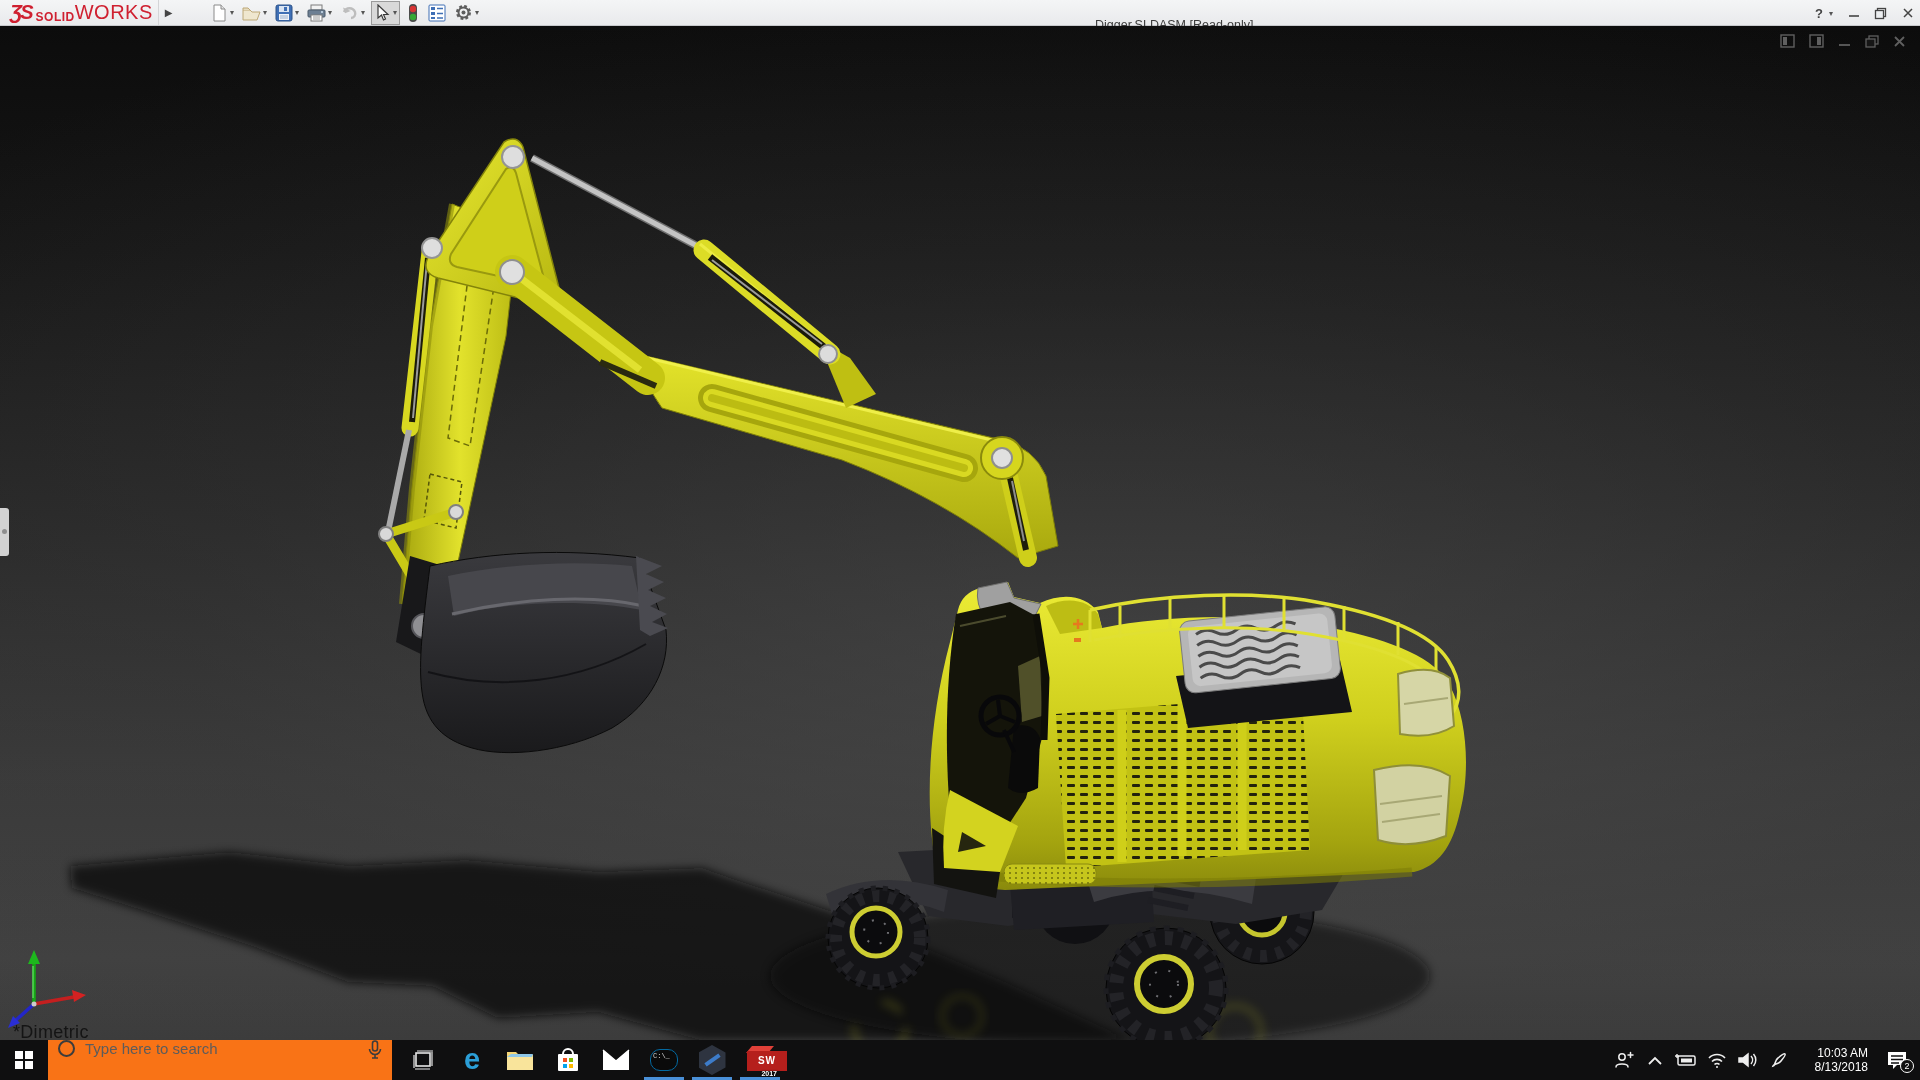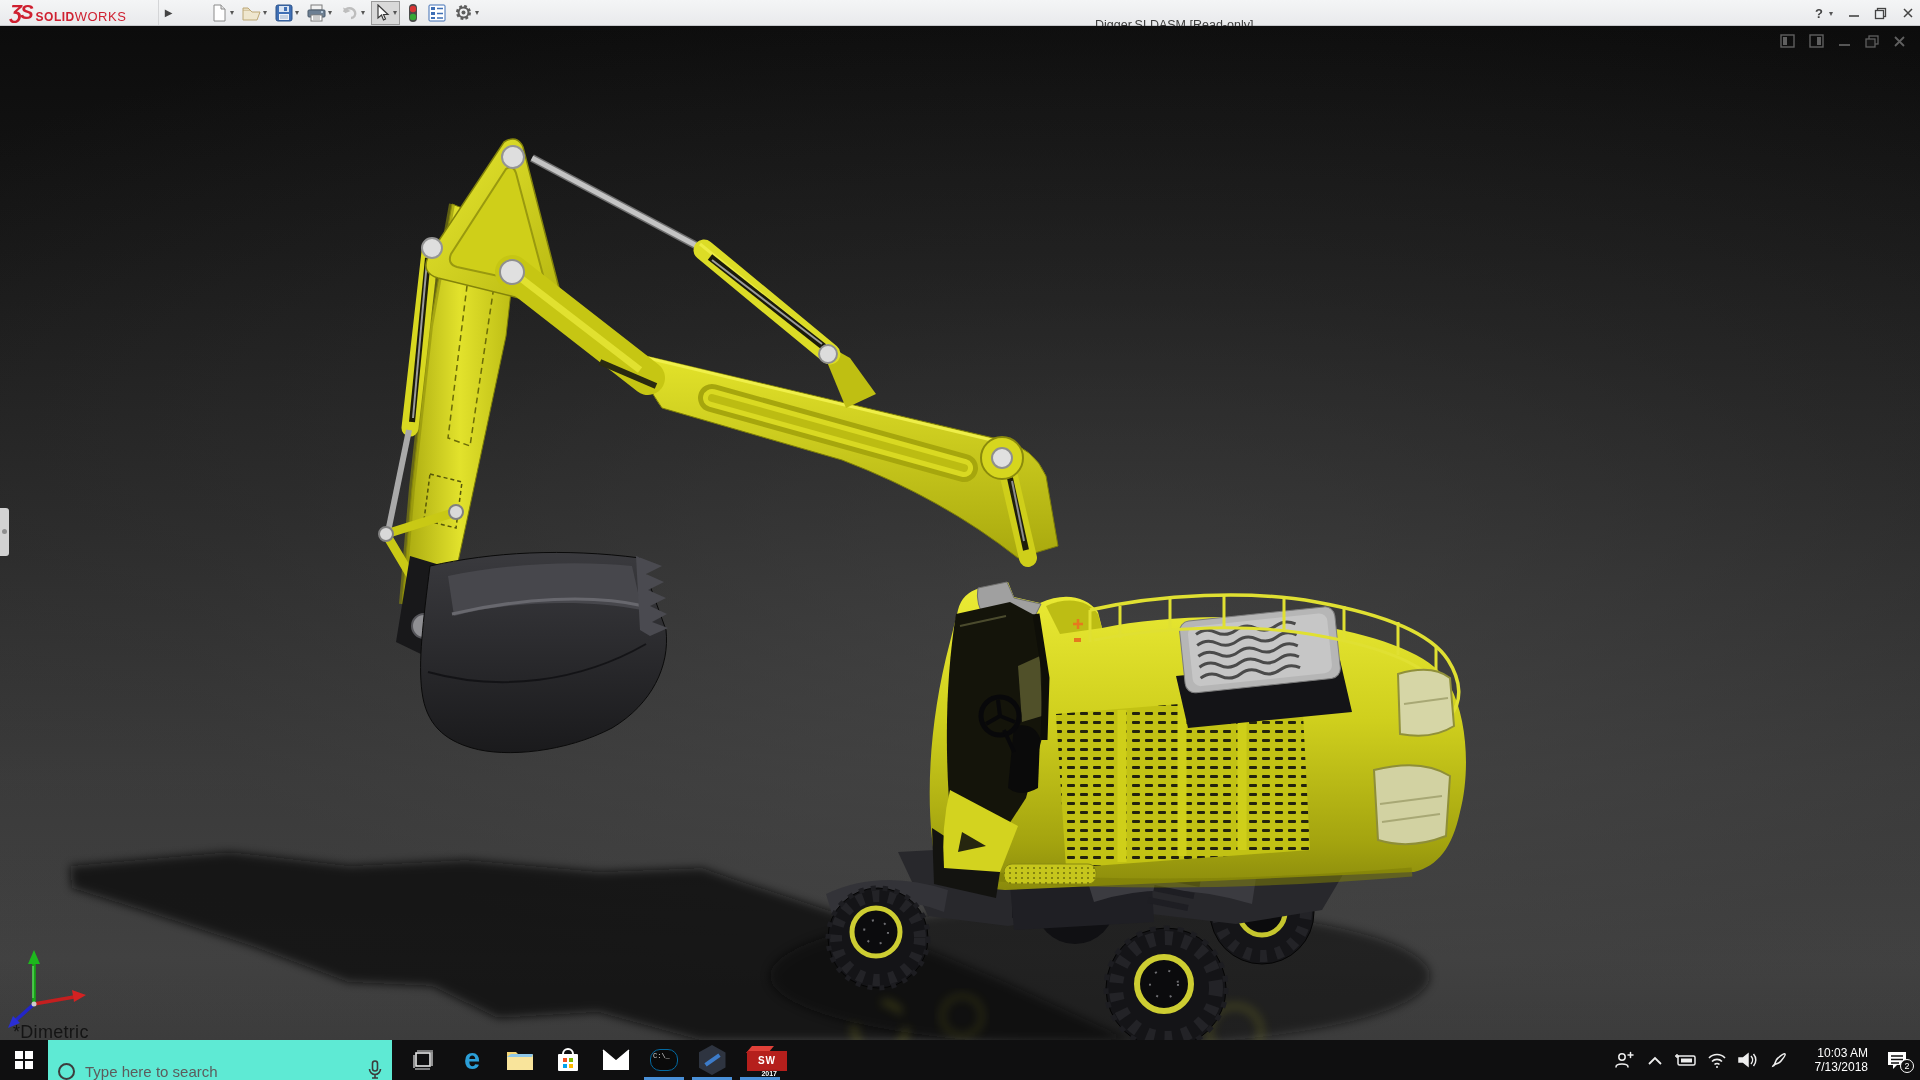--- a/index.html
+++ b/index.html
@@ -7,21 +7,21 @@
               font-family:"Liberation Sans", sans-serif; }
   .app { position:relative; width:1920px; height:1080px; }
 
   
   .titlebar { position:relative; height:26px; background:linear-gradient(#f4f5f6,#e9eaec);
               border-bottom:1px solid #c7c9cc; }
   .logo { position:absolute; left:10px; top:2px; display:flex; align-items:flex-end; height:22px;
           color:#cf2030; white-space:nowrap; }
   .logo .mark { font-size:20px; font-weight:bold; font-style:italic; letter-spacing:-2px; margin-right:4px; }
   .logo .bold { font-size:12px; font-weight:bold; letter-spacing:.5px; }
-  .logo .light{ font-size:13px; font-weight:normal; letter-spacing:.5px; }
+  .logo .light{ font-size:20px; font-weight:normal; letter-spacing:.5px; }
   .flyout { position:absolute; left:158px; top:0; width:20px; height:25px; display:flex;
             align-items:center; justify-content:center; font-size:10px; color:#444;
             border-left:1px solid #d4d5d7; cursor:pointer; }
   .toolbar { position:absolute; left:208px; top:0; height:25px; display:flex; align-items:center; }
   .tb-btn { display:flex; align-items:center; height:24px; padding:0 2px; margin-right:4px; }
   .tb-btn .caret { font-size:8px; color:#555; margin-left:2px; }
   .tb-btn.selected { background:#d9d9d9; border:1px solid #9b9b9b; }
   .tb-title { position:absolute; left:1095px; top:18px; font-size:12.5px; color:#3b3b3b; }
   .winctl { position:absolute; right:6px; top:0; height:26px; display:flex; align-items:center; gap:14px; }
   .winctl .help { font-size:13px; font-weight:bold; color:#444; }
@@ -41,21 +41,21 @@
   .flytab::after { content:""; position:absolute; left:2px; top:21px; width:5px; height:5px;
                    border-radius:50%; background:#8e8e8e; }
   .scene { position:absolute; inset:0; width:1920px; height:1014px; }
   .viewlabel { position:absolute; left:13px; top:996px; font-size:18px; color:#141414; letter-spacing:.3px; }
 
   
   .taskbar { position:relative; height:40px; background:#0f0f10; display:flex; align-items:stretch; }
   .tk-start { width:48px; display:flex; align-items:center; justify-content:center; }
   .winlogo { display:grid; grid-template-columns:8px 8px; grid-template-rows:8px 8px; gap:2px; }
   .winlogo span { background:#fff; }
-  .tk-search { width:344px; background:#5eead4; display:flex; align-items:flex-end; padding:0 10px; gap:10px; }
+  .tk-search { width:344px; background:#f97316; display:flex; align-items:flex-start; padding:0 10px; gap:10px; }
   .tk-search .ring { width:17px; height:17px; border:2.5px solid #3c3c3c; border-radius:50%; flex:none; }
   .tk-search input { flex:1; border:none; outline:none; background:transparent; font-size:15px;
                      color:#444; font-family:"Liberation Sans",sans-serif; }
   .tk-search input::placeholder { color:#5c5c5c; opacity:1; }
   .tk-btn { width:48px; position:relative; display:flex; align-items:center; justify-content:center; }
   .tk-btn.first { margin-left:8px; }
   .runbar { position:absolute; bottom:0; left:4px; right:4px; height:3px; background:#4a90d8; }
   .edge-e { font-size:29px; font-weight:bold; color:#2b9fd8; line-height:1; transform:translateY(-1px); }
   .hexapp { width:27px; height:30px; background:#2e3440;
             clip-path:polygon(50% 0,100% 25%,100% 75%,50% 100%,0 75%,0 25%); position:relative; }
@@ -538,21 +538,21 @@
           <path d="M13,4 a6,6 0 0 1 0,8 M15.5,2 a9,9 0 0 1 0,12"></path>
         </svg>
       </span>
       <span class="tray-ic">
         <svg width="18" height="18" viewBox="0 0 18 18" fill="none" stroke="#eee" stroke-width="1.6">
           <path d="M3,15 C6,14 4,10 8,7 C11,4.5 14,2 15,3 C16,4 13.5,7 11,10 C8,14 4,12 3,15 Z"></path>
         </svg>
       </span>
       <span class="clock">
         <div>10:03 AM</div>
-        <div>7/13/2018</div>
+        <div>8/13/2018</div>
       </span>
       <span class="action">
         <svg width="22" height="20" viewBox="0 0 22 20">
           <path d="M2,2 h18 v13 h-9 l-4,4 v-4 h-5 z" fill="#fff"></path>
           <path d="M5,6 h12 M5,9.5 h12 M5,13 h8" stroke="#0f0f10" stroke-width="1.4"></path>
         </svg>
         <span class="badge">2</span>
       </span>
     </div>
   </div>

